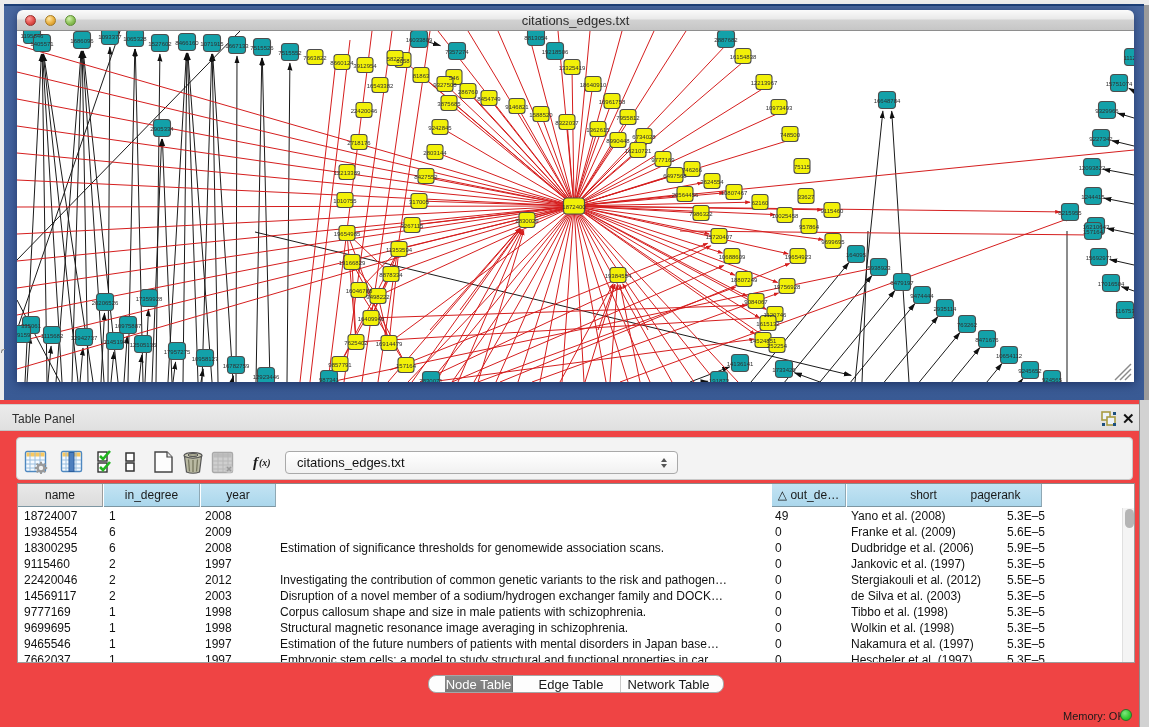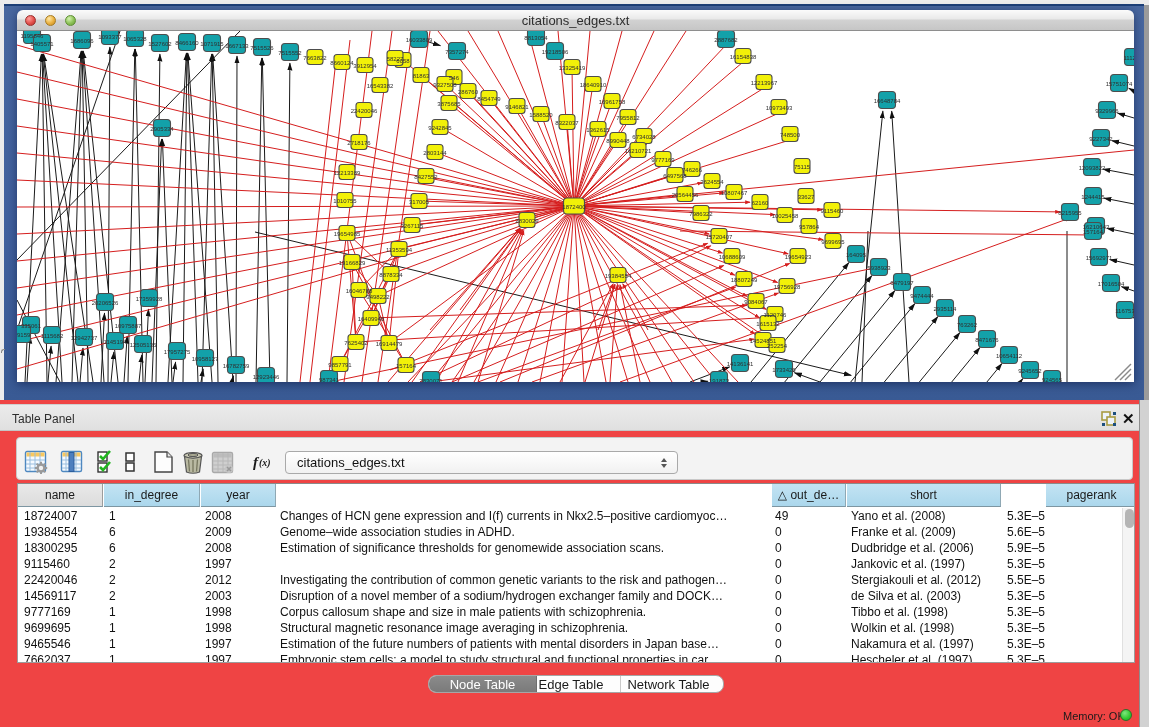--- a/index.html
+++ b/index.html
@@ -645,35 +645,33 @@
   <div id="combo">citations_edges.txt
     <div class="udt" style="right:10px;top:6px;border-bottom:4.5px solid #555"></div>
     <div class="udt" style="right:10px;top:12px;border-top:4.5px solid #555"></div>
   </div>
   <div id="table">
     <div class="hc gray" style="left:0;width:85px">name</div>
     <div class="hc" style="left:86px;width:96px">in_degree</div>
     <div class="hc" style="left:183px;width:75px">year</div>
     <div class="hc" style="left:754px;width:74px">△ out_de…</div>
     <div class="hc" style="left:829px;width:154px">short</div>
-    <div class="hc" style="left:1028px;width:92px">pagerank</div>
+    <div class="hc" style="left:932px;width:92px">pagerank</div>
 <div class="row" style="top:24px">
         <span style="left:6px">18724007</span>
         <span style="left:91px">1</span>
         <span style="left:187px">2008</span>
-        <span style="left:262px;width:490px" class="ell">Changes of HCN gene expression and I(f) currents in Nkx2.5–positive cardiomyoc…</span>
         <span style="left:757px">49</span>
         <span style="left:833px">Yano et al. (2008)</span>
         <span style="left:989px">5.3E–5</span>
       </div>
       <div class="row" style="top:40px">
         <span style="left:6px">19384554</span>
         <span style="left:91px">6</span>
         <span style="left:187px">2009</span>
-        <span style="left:262px;width:490px" class="ell">Genome–wide association studies in ADHD.</span>
         <span style="left:757px">0</span>
         <span style="left:833px">Franke et al. (2009)</span>
         <span style="left:989px">5.6E–5</span>
       </div>
       <div class="row" style="top:56px">
         <span style="left:6px">18300295</span>
         <span style="left:91px">6</span>
         <span style="left:187px">2008</span>
         <span style="left:262px;width:490px" class="ell">Estimation of significance thresholds for genomewide association scans.</span>
         <span style="left:757px">0</span>
@@ -740,21 +738,21 @@
         <span style="left:262px;width:490px" class="ell">Embryonic stem cells: a model to study structural and functional properties in car…</span>
         <span style="left:757px">0</span>
         <span style="left:833px">Hescheler et al. (1997)</span>
         <span style="left:989px">5.3E–5</span>
       </div>
     <div id="vsb">
         <div id="vsbth"></div>
       </div>
   </div>
   <div id="seg">
-    <div style="left:0;width:108px;background:linear-gradient(180deg,#8b8b8b,#787878);color:#fff;border-right:1px solid #6e6e6e">Node Table</div>
+    <div style="left:16px;width:68px;background:linear-gradient(180deg,#8b8b8b,#787878);color:#fff;border-right:1px solid #6e6e6e">Node Table</div>
     <div style="left:93px;width:99px;border-right:1px solid #c9c9c9">Edge Table</div>
     <div style="left:183px;width:113px">Network Table</div>
   </div>
   <span id="mem">Memory: OK</span>
     <div id="memdot"></div>
   <div id="rline"></div>
     <div id="rfill"></div>
 </div>
 
 </body></html>

